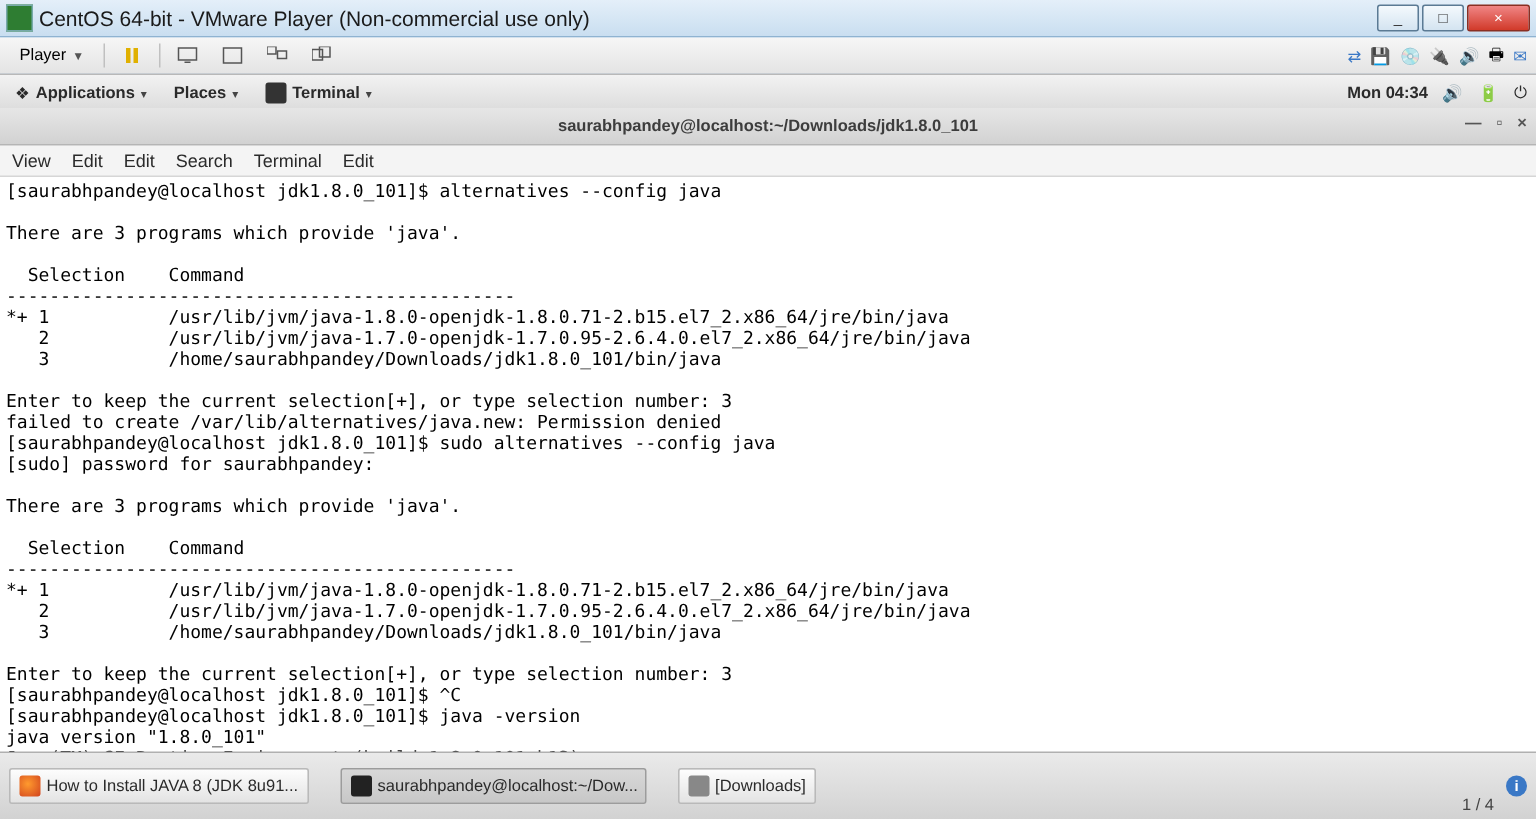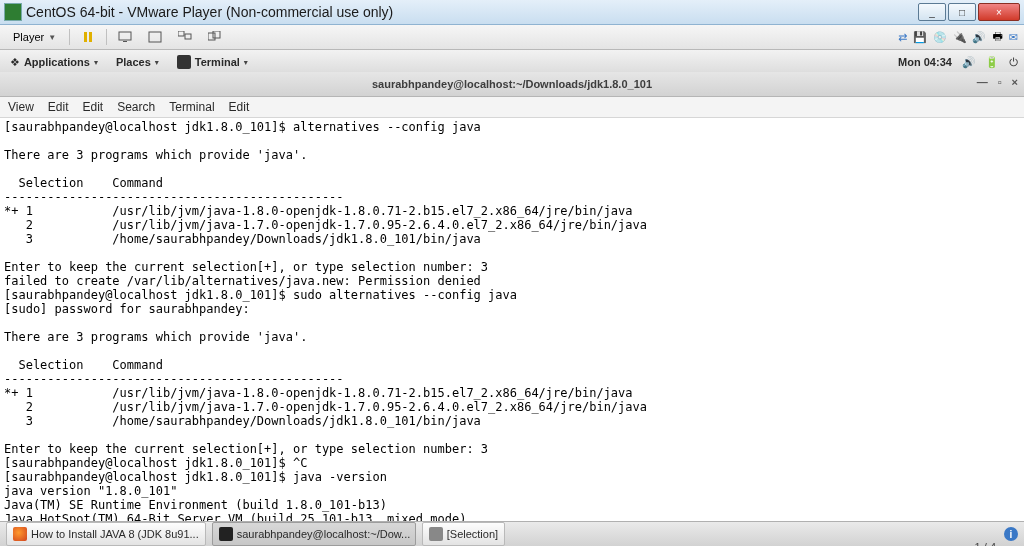--- a/index.html
+++ b/index.html
@@ -37,21 +37,21 @@
   
   .desktop{position:absolute;left:0;right:0;top:72px;bottom:24px;background:#fff;}
   .term-titlebar{height:24px;background:linear-gradient(#e6e6e6,#d2d2d2);border-bottom:1px solid #b5b5b5;display:flex;align-items:center;justify-content:center;color:#3d3d3d;font-weight:bold;font-size:11px;position:relative;}
   .term-titlebar .tctrls{position:absolute;right:6px;top:4px;display:flex;gap:10px;color:#555;font-size:11px;}
   .term-titlebar .tctrls span{cursor:default;}
   .term-menu{height:20px;background:#f4f4f4;border-bottom:1px solid #d6d6d6;display:flex;align-items:center;gap:14px;padding:0 8px;color:#2a2a2a;font-size:12px;}
   .term-body{padding:2px 4px;font-family:"DejaVu Sans Mono","Courier New",monospace;font-size:12px;line-height:14px;white-space:pre;color:#000000;background:#fff;overflow:hidden;}
   .cursor{display:inline-block;width:7px;height:12px;background:#000;vertical-align:-2px;}
 
   
-  .gnome-bottom{position:absolute;left:0;right:0;bottom:0;height:24px;background:linear-gradient(#eaeaea,#d2d2d2);border-top:1px solid #b0b0b0;display:flex;align-items:center;padding:0 6px;gap:6px;font-size:11px;color:#2a2a2a;justify-content:space-between;}
+  .gnome-bottom{position:absolute;left:0;right:0;bottom:0;height:24px;background:linear-gradient(#eaeaea,#d2d2d2);border-top:1px solid #b0b0b0;display:flex;align-items:center;padding:10px 6px;gap:21px;font-size:11px;color:#2a2a2a;justify-content:space-between;}
   .task{display:flex;align-items:center;gap:4px;padding:2px 6px;border:1px solid #b9b9b9;background:linear-gradient(#fdfdfd,#e3e3e3);border-radius:2px;max-width:190px;overflow:hidden;white-space:nowrap;height:18px;}
   .task.active{background:linear-gradient(#d8d8d8,#c7c7c7);border-color:#9c9c9c;}
   .task .task-icon{width:14px;height:14px;background:#555;border-radius:2px;flex-shrink:0;}
   .task .task-icon.ff{background:radial-gradient(circle at 40% 40%,#ff9a2e,#d1431e);}
   .task .task-icon.term{background:#222;}
   .task .task-icon.fold{background:#888;}
   .gnome-bottom .right{margin-left:auto;display:flex;align-items:center;gap:8px;}
   .ws-indicator{color:#444;margin-top:26px;}
   .info-badge{width:14px;height:14px;border-radius:50%;background:#3a78c6;color:#fff;display:flex;align-items:center;justify-content:center;font-weight:bold;font-size:10px;}
 
@@ -203,21 +203,21 @@
     <div class="task">
       <span class="task-icon ff"></span>
       <span>How to Install JAVA 8 (JDK 8u91...</span>
     </div>
     <div class="task active">
       <span class="task-icon term"></span>
       <span>saurabhpandey@localhost:~/Dow...</span>
     </div>
     <div class="task">
       <span class="task-icon fold"></span>
-      <span>[Selection]</span>
+      <span>[Downloads]</span>
     </div>
     <div class="right">
       <span class="ws-indicator">1 / 4</span>
       <span class="info-badge">i</span>
     </div>
   </div>
 </div>
 
 </div>
 

